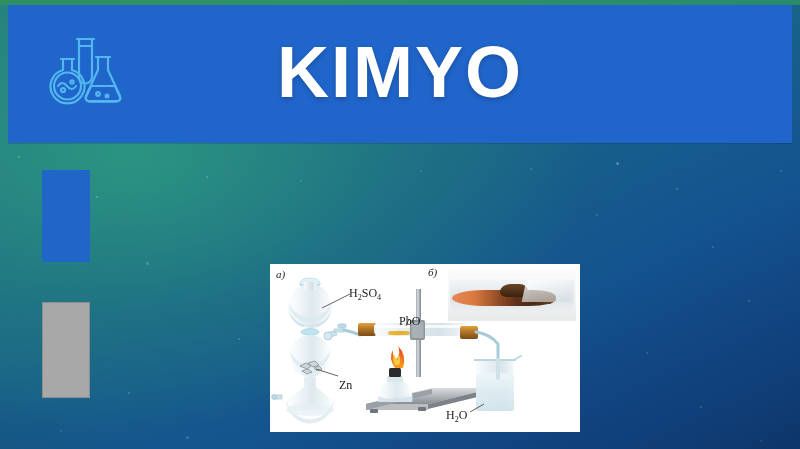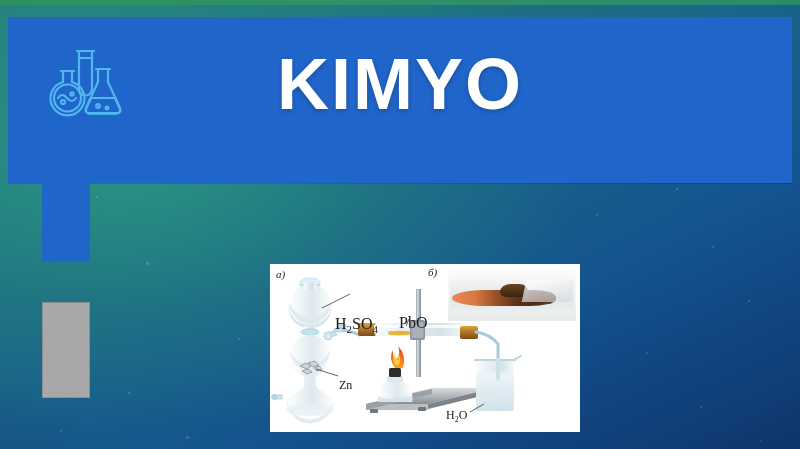--- a/index.html
+++ b/index.html
@@ -24,21 +24,21 @@
   }
   .stars{position:absolute;inset:0;}
   .stars i{position:absolute;display:block;background:rgba(255,255,255,.55);border-radius:50%;}
   
   .top-strip{
     position:absolute;left:0;top:0;width:800px;height:5px;
     background:linear-gradient(90deg,#2e8f62 0%, #2f9166 40%, #2a8a6c 100%);
   }
   
   .header{
-    position:absolute;left:8px;top:17px;width:784px;height:166px;
+    position:absolute;left:8px;top:5px;width:784px;height:138px;
     background:#2065ca;
     box-shadow:0 1px 0 rgba(0,0,0,.12);
   }
   .header-icon{
     position:absolute;left:40px;top:28px;width:78px;height:78px;
   }
   .header-title{
     position:absolute;left:0;top:0;width:784px;height:133px;
     display:flex;align-items:center;justify-content:center;
     color:#ffffff;font-size:72px;font-weight:bold;letter-spacing:2px;
@@ -74,22 +74,22 @@
     background:#ffffff;overflow:hidden;
   }
   .fig-svg{position:absolute;left:0;top:0;width:310px;height:168px;}
   .lbl{
     position:absolute;color:#1a1a1a;font-family:"Liberation Serif", serif;
     white-space:nowrap;
   }
   .lbl sub{font-size:.68em;}
   .lbl-a{left:6px;top:4px;font-size:11px;font-style:italic;}
   .lbl-b{left:158px;top:2px;font-size:11px;font-style:italic;}
-  .lbl-h2so4{left:65px;top:22px;font-size:16px;margin-top:29px;}
-  .lbl-pbo{left:129px;top:50px;font-size:16px;}
+  .lbl-h2so4{left:79px;top:22px;font-size:12px;}
+  .lbl-pbo{left:129px;top:50px;font-size:12px;}
   .lbl-zn{left:69px;top:114px;font-size:12px;}
   .lbl-h2o{left:176px;top:144px;font-size:12px;}
   
   .photo{
     position:absolute;left:178px;top:6px;width:128px;height:51px;
     background:linear-gradient(180deg,#fbfbfb 0%,#f2f3f3 55%,#e9eaea 100%);
     overflow:hidden;
   }
   .photo-tube{
     position:absolute;left:2px;top:9px;width:124px;height:33px;

